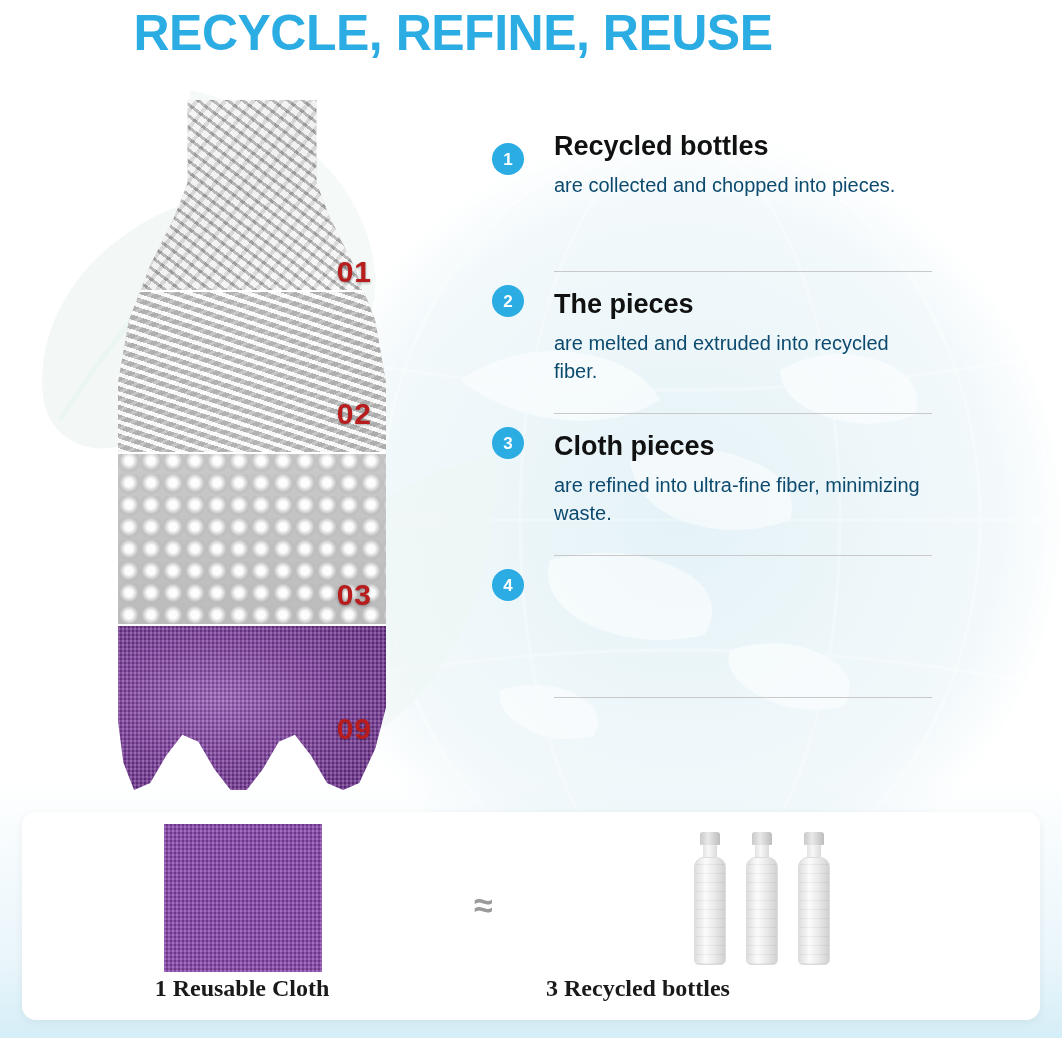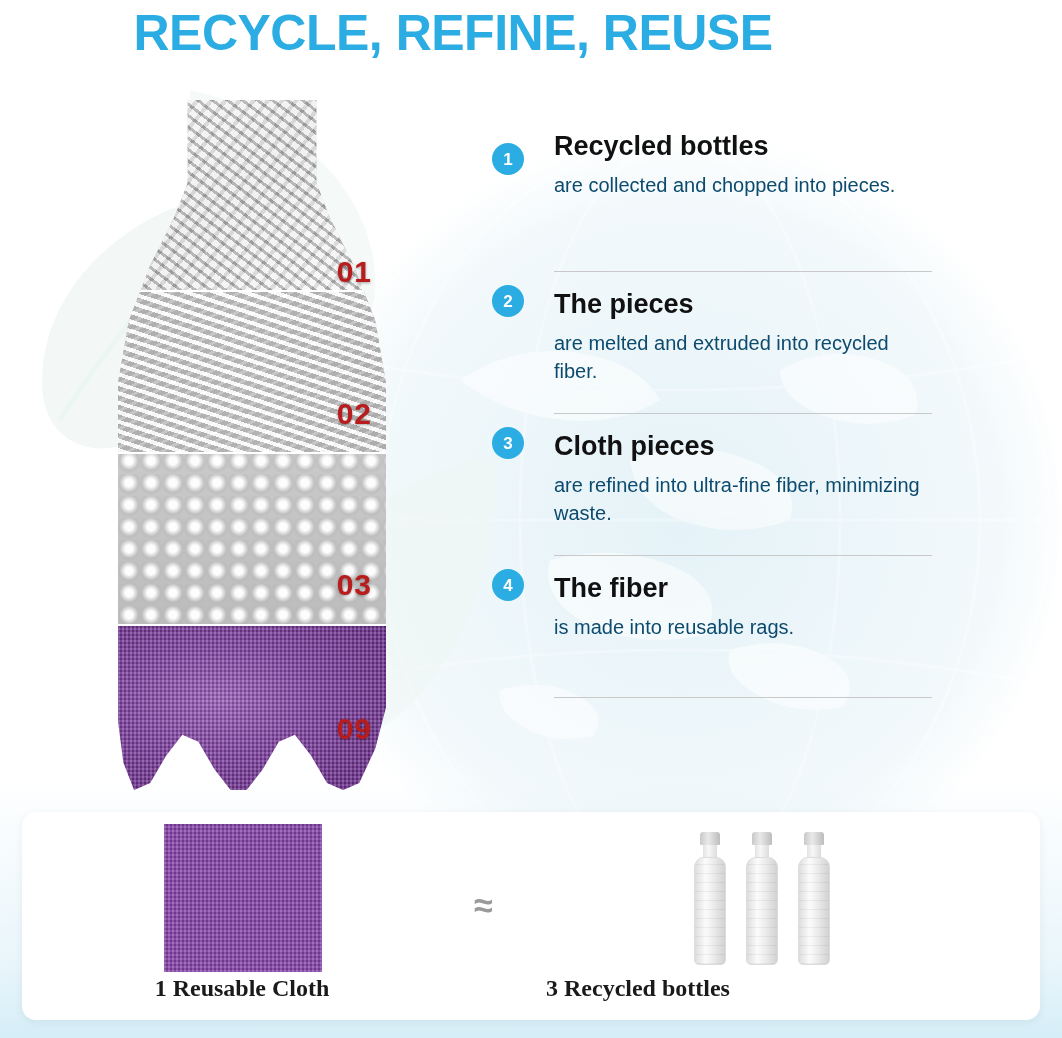--- a/index.html
+++ b/index.html
@@ -316,21 +316,21 @@
       <div class="seg seg-01"></div>
       <div class="seg seg-02"></div>
       <div class="seg seg-03"></div>
       <div class="seg seg-04"></div>
       <div class="seg-line" style="top:27.5%"></div>
       <div class="seg-line" style="top:51%"></div>
       <div class="seg-line" style="top:76%"></div>
     </div>
     <div class="seg-label" style="top:155px;">01</div>
     <div class="seg-label" style="top:297px;">02</div>
-    <div class="seg-label" style="top:468px;">03</div>
+    <div class="seg-label" style="top:478px;">03</div>
     <div class="seg-label" style="top:612px;">09</div>
   </div>
 
   <div class="steps">
 
     <div class="step">
       <div class="num">1</div>
       <div class="body">
         <div class="head">Recycled bottles</div>
         <div class="desc">are collected and chopped into pieces.</div>
@@ -351,24 +351,20 @@
       <div class="num">3</div>
       <div class="body">
         <div class="head">Cloth pieces</div>
         <div class="desc">are refined into ultra-fine fiber, minimizing waste.</div>
       </div>
       <div class="rule"></div>
     </div>
 
     <div class="step last">
       <div class="num">4</div>
-      <div class="body">
-        <div class="head">The fiber</div>
-        <div class="desc">is made into reusable rags.</div>
-      </div>
       <div class="rule"></div>
     </div>
 
   </div>
 
   <div class="panel">
     <div class="cloth-swatch"></div>
 
     <div class="approx">≈</div>
 

